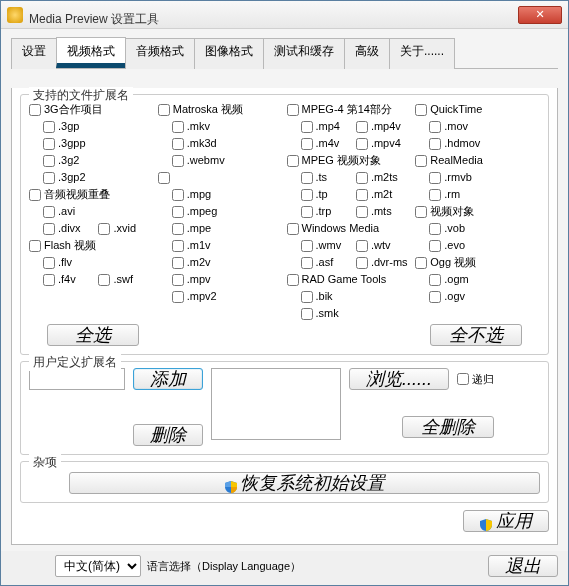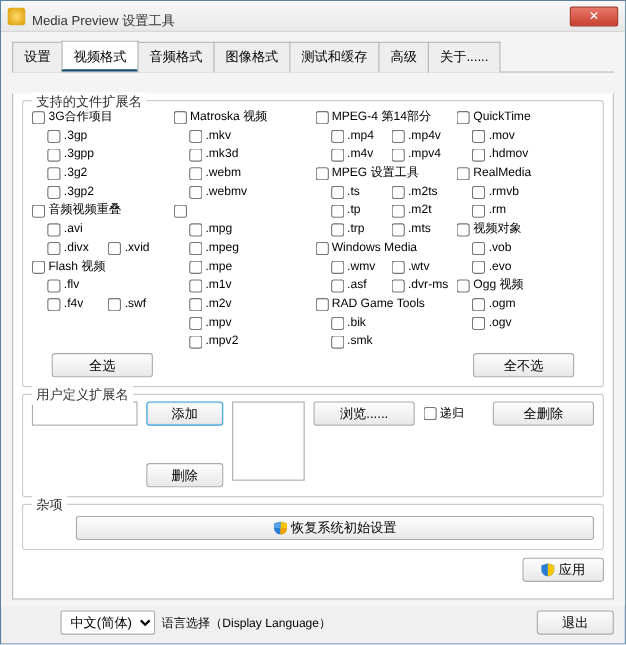--- a/index.html
+++ b/index.html
@@ -5,43 +5,43 @@
 * { box-sizing: border-box; font-family: 'Microsoft YaHei', 'Segoe UI', Tahoma, sans-serif; }
 body { margin: 0; background: #fff; font-size: 11px; }
 .window { width: 569px; height: 586px; border: 1px solid #5a7fa0; background: #f0f0f0; display: flex; flex-direction: column; }
 .titlebar { height: 28px; background: linear-gradient(#f8f8f8, #e8e8e8); display: flex; align-items: center; padding: 0 6px; border-bottom: 1px solid #d0d0d0; }
 .titlebar .icon { width: 16px; height: 16px; margin-right: 6px; background: radial-gradient(circle,#ffd86b,#d99a00); border-radius: 3px; }
 .titlebar .title { flex: 1; font-size: 12px; color: #333; margin-top: 10px; }
 .close-btn { width: 44px; height: 18px; background: linear-gradient(#e87a6b,#c84030); border: 1px solid #a03020; border-radius: 2px; color: #fff; display: flex; align-items: center; justify-content: center; font-size: 11px; cursor: pointer; }
 .content { flex: 1; padding: 8px 10px 6px 10px; display: flex; flex-direction: column; background: #f4f4f4; }
 .tabs { display: flex; border-bottom: 1px solid #b8b8b8; margin-bottom: 19px; }
 .tab { padding: 4px 10px 3px 10px; font-size: 12px; border: 1px solid #b8b8b8; border-bottom: none; margin-right: -1px; background: #eee; cursor: pointer; position: relative; top: 1px; }
-.tab.active { background: #fff; border-bottom: 2px solid #0c4a6e; top: 0; padding-top: 5px; }
+.tab.active { background: #fff; border-bottom: 5px solid #0c4a6e; top: 0; padding-top: 5px; }
 .tab-body { flex: 1; background: #fff; border: 1px solid #b8b8b8; border-top: none; padding: 6px 8px; display: flex; flex-direction: column; }
 .group { border: 1px solid #ccc; border-radius: 3px; margin-bottom: 6px; padding: 6px 8px 8px 8px; position: relative; }
 .group-title { position: absolute; top: -8px; left: 8px; background: #fff; padding: 0 4px; font-size: 12px; color: #333; }
 .columns { display: flex; gap: 4px; }
 .col { flex: 1; }
 .subcol-row { display: flex; }
 .subcol { flex: 1; }
 .chk { display: flex; align-items: center; height: 17px; line-height: 17px; white-space: nowrap; }
 .chk input { margin: 0 3px 0 0; width: 12px; height: 12px; }
 .indent1 { padding-left: 14px; }
-.btn { display: inline-flex; align-items: center; justify-content: center; height: 22px; min-width: 70px; padding: 0 16px; border: 1px solid #aaa; border-radius: 3px; background: linear-gradient(#fdfdfd,#e8e8e8); cursor: pointer; font-size: 12px; }
+.btn { display: inline-flex; align-items: center; justify-content: center; height: 22px; min-width: 70px; padding: 0 16px; border: 1px solid #aaa; border-radius: 3px; background: linear-gradient(#fdfdfd,#e8e8e8); cursor: pointer; font-size: 18px; font-style: italic; }
 .btn.wide { min-width: 92px; }
 .btn.highlight { border-color: #3ba2d8; box-shadow: 0 0 1px #3ba2d8 inset; }
 .btn.long { flex: 1; }
 .btn .shield { width: 12px; height: 12px; margin-right: 4px; display: inline-block; }
 .btn-row { display: flex; justify-content: flex-end; gap: 10px; margin-top: 1px; }
 .sel-row { display: flex; justify-content: space-between; padding: 0 18px; margin-top: 2px; }
 .user-ext { display: flex; gap: 8px; align-items: flex-start; }
 .user-ext .inputcol { display: flex; flex-direction: column; gap: 6px; align-items: center; }
 .txt { border: 1px solid #aaa; height: 22px; width: 96px; padding: 0 4px; background: #fff; }
 .listbox { border: 1px solid #aaa; width: 130px; height: 72px; background: #fff; }
-.rightcol { display: flex; gap: 26px; align-items: flex-end; }
+.rightcol { display: flex; flex-direction: column; gap: 26px; align-items: flex-end; }
 .browse-row { display: flex; align-items: center; gap: 8px; }
 .footer { display: flex; align-items: center; padding: 4px 10px 8px 10px; margin-left: 44px; }
 .lang-select { height: 22px; border: 1px solid #aaa; border-radius: 2px; background: #fff; font-size: 12px; padding: 0 4px; }
 .footer-spacer { flex: 1; }
 .misc-row { display: flex; padding: 4px 0 0 40px; }
 svg.shield-svg { width: 12px; height: 12px; }
 </style>
 </head>
 <body>
 
@@ -184,29 +184,20 @@
                     <input type="checkbox" style="">
                     <span>.mk3d</span>
                   </label>
                 </div>
                 <div class="subcol"></div>
               </div>
               <div class="subcol-row indent1">
                 <div class="subcol">
                   <label class="chk">
                     <input type="checkbox" style="">
-                    <span>.webm</span>
-                  </label>
-                </div>
-                <div class="subcol"></div>
-              </div>
-              <div class="subcol-row indent1">
-                <div class="subcol">
-                  <label class="chk">
-                    <input type="checkbox" style="">
                     <span>.webmv</span>
                   </label>
                 </div>
                 <div class="subcol"></div>
               </div>
               <label class="chk">
                 <input type="checkbox" style="">
               </label>
               <div class="subcol-row indent1">
                 <div class="subcol">
@@ -300,21 +291,21 @@
                 </div>
                 <div class="subcol">
                   <label class="chk">
                     <input type="checkbox" style="">
                     <span>.mpv4</span>
                   </label>
                 </div>
               </div>
               <label class="chk">
                 <input type="checkbox" style="">
-                <span>MPEG 设置工具</span>
+                <span>MPEG 视频对象</span>
               </label>
               <div class="subcol-row indent1">
                 <div class="subcol">
                   <label class="chk">
                     <input type="checkbox" style="">
                     <span>.ts</span>
                   </label>
                 </div>
                 <div class="subcol">
                   <label class="chk">

